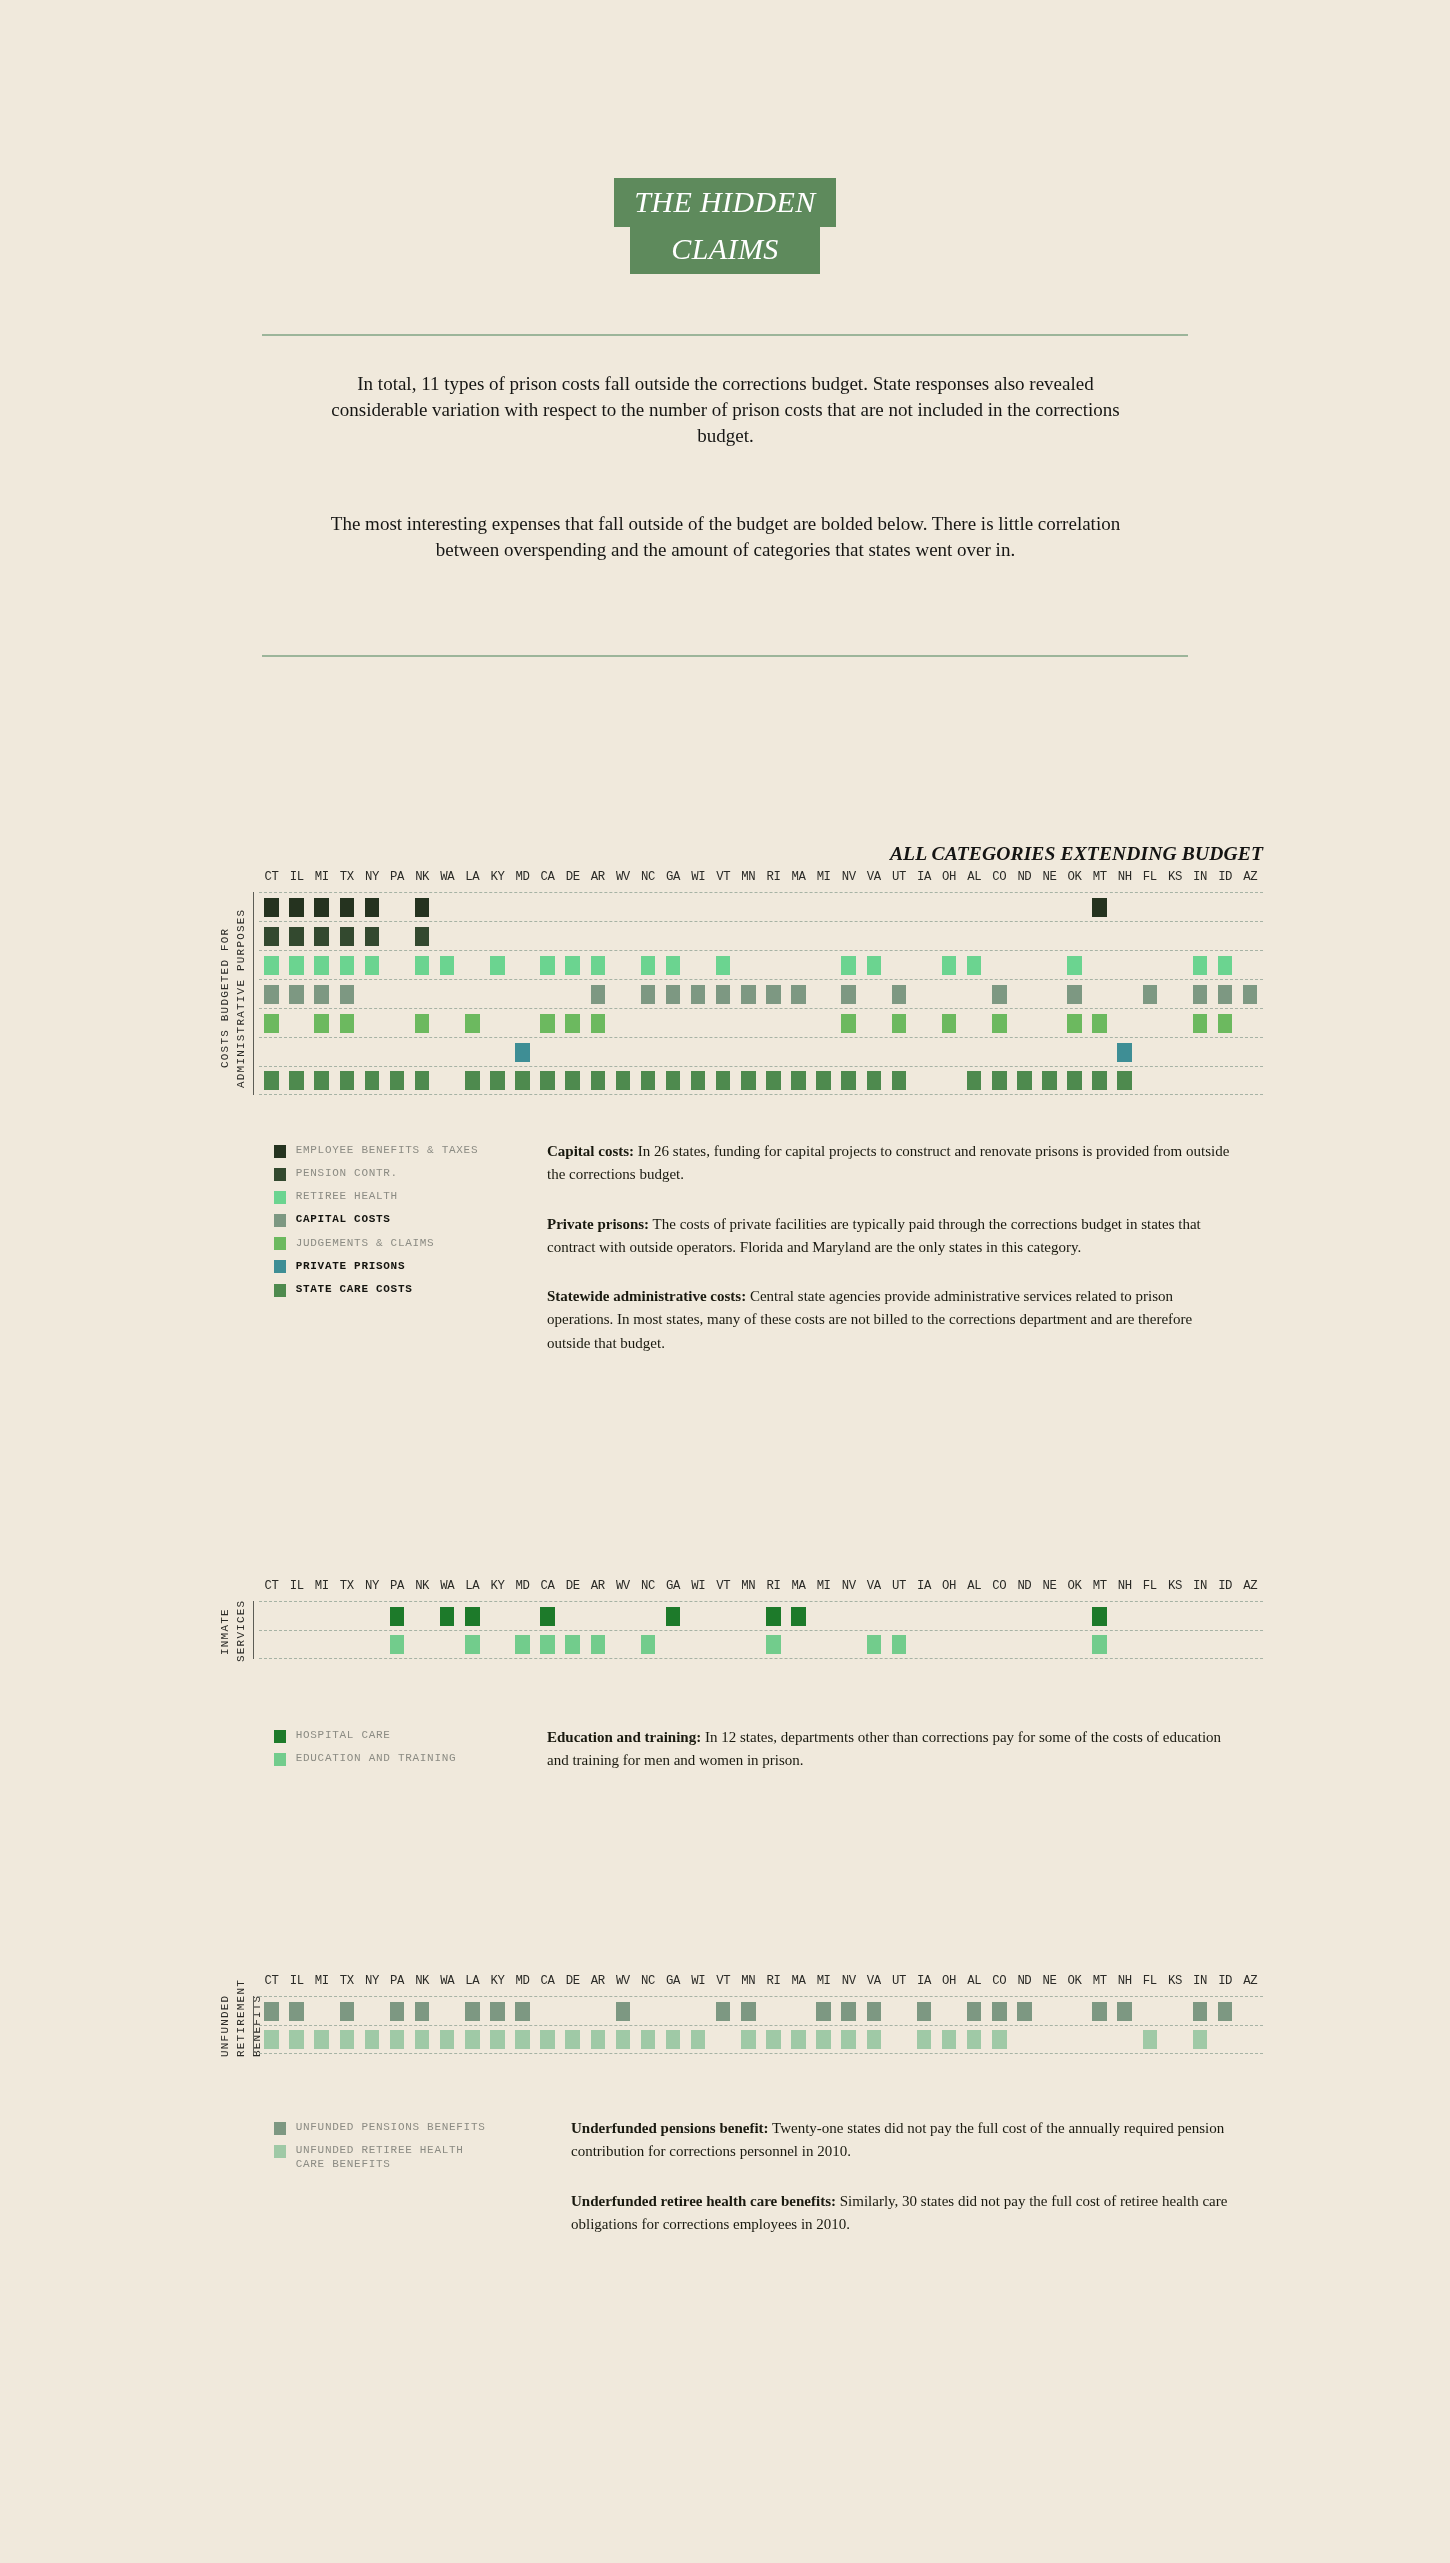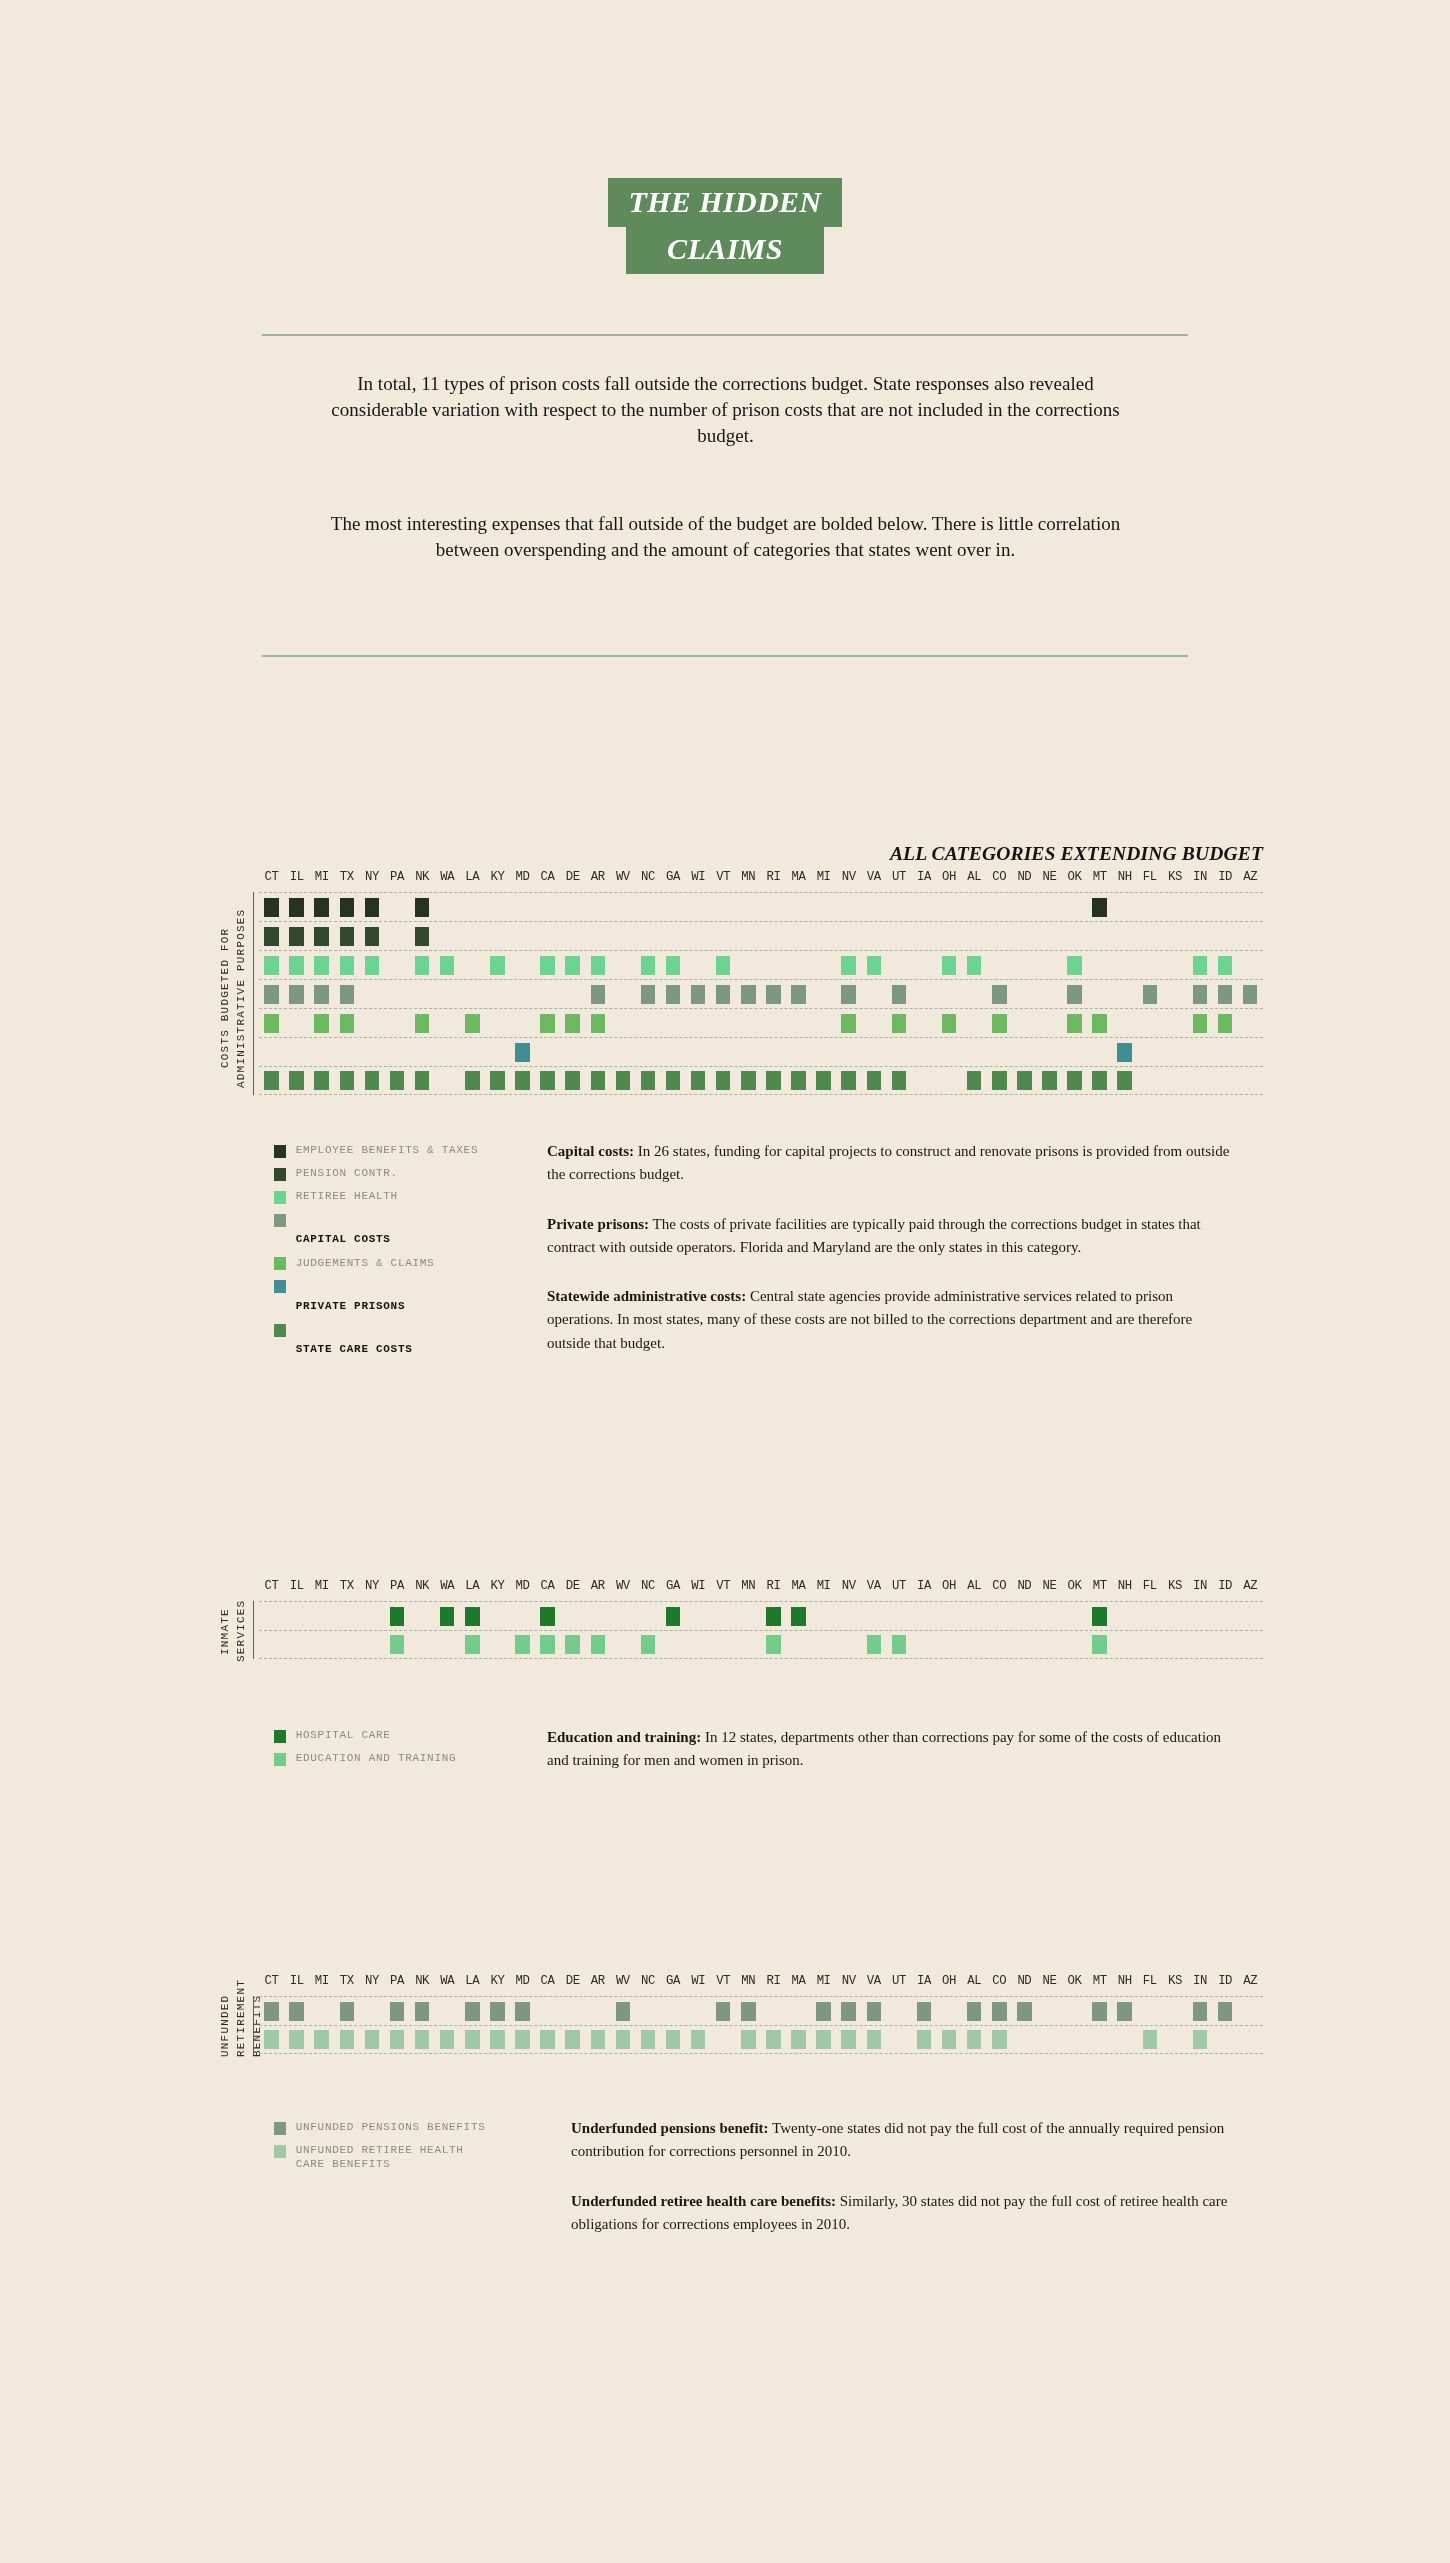--- a/index.html
+++ b/index.html
@@ -29,21 +29,21 @@
     top: 178px;
     display: flex;
     flex-direction: column;
     align-items: center;
   }
   .title-line {
     background: #5e8a5c;
     color: #ffffff;
     font-family: "Liberation Serif", serif;
     font-style: italic;
-    font-weight: bold;
+    font-weight: normal;
     font-size: 30px;
     letter-spacing: 0.4px;
     line-height: 1.0;
     padding: 8.7px 17.4px 10px 17.4px;
     text-align: right;
     display: inline-block;
   }
   .title-line.l1 { padding-left: 20px; padding-right: 20px; }
   .title-line.l2 { padding-left: 41px; padding-right: 41px; margin-top: -1.5px;}
 
@@ -174,21 +174,21 @@
     margin-bottom: 9.4px;
   }
   .legend .sw {
     width: 12.3px;
     height: 13px;
     margin-right: 9.4px;
     flex: 0 0 auto;
     margin-top: 0.7px;
   }
   .legend .lb { color: #8b8b83; line-height: 1.25; white-space: pre-line; }
-  .legend .lb.bold { color: #14140f; font-weight: bold; margin-top: 20px; }
+  .legend .lb.bold { color: #14140f; font-weight: bold; }
 
   
   .notes {
     position: absolute;
     width: 685px;
     font-size: 15px;
     line-height: 1.55;
     color: #19190f;
   }
   .notes p { margin: 0 0 26px 0; }

